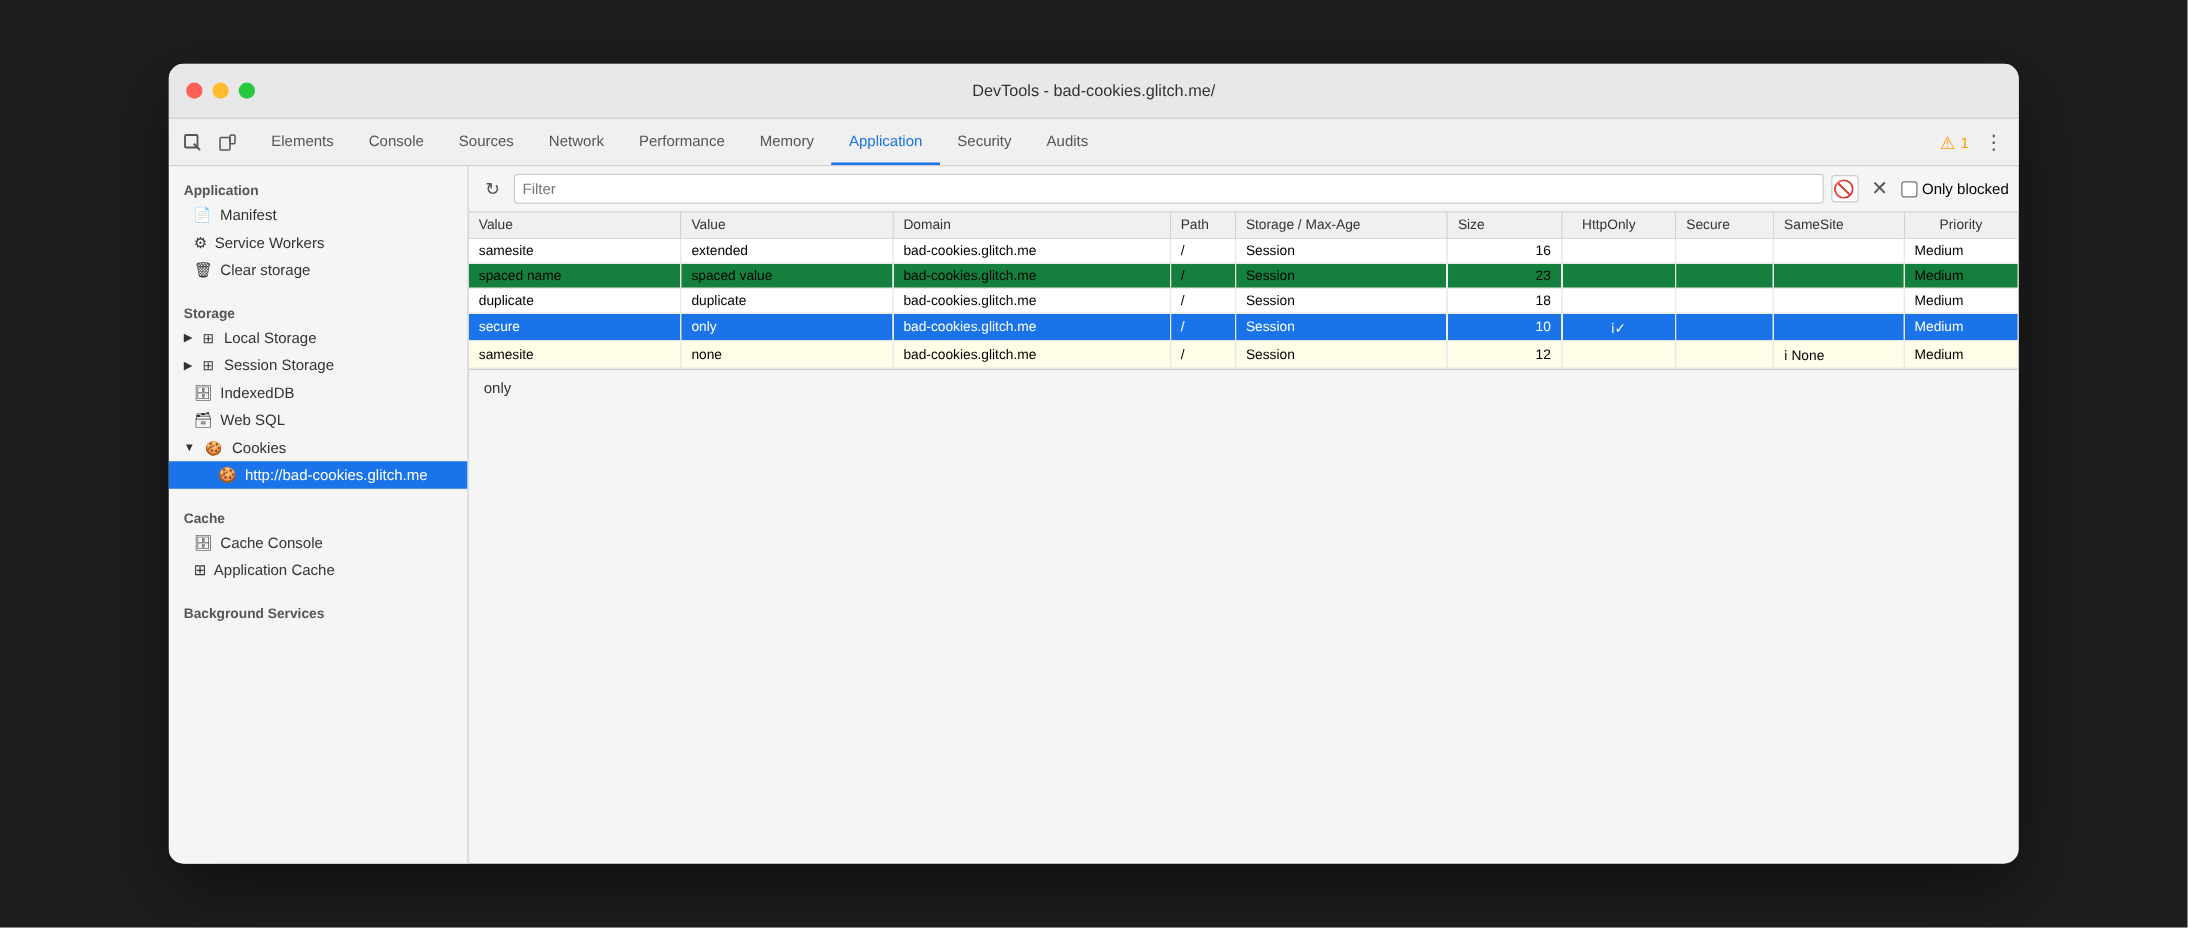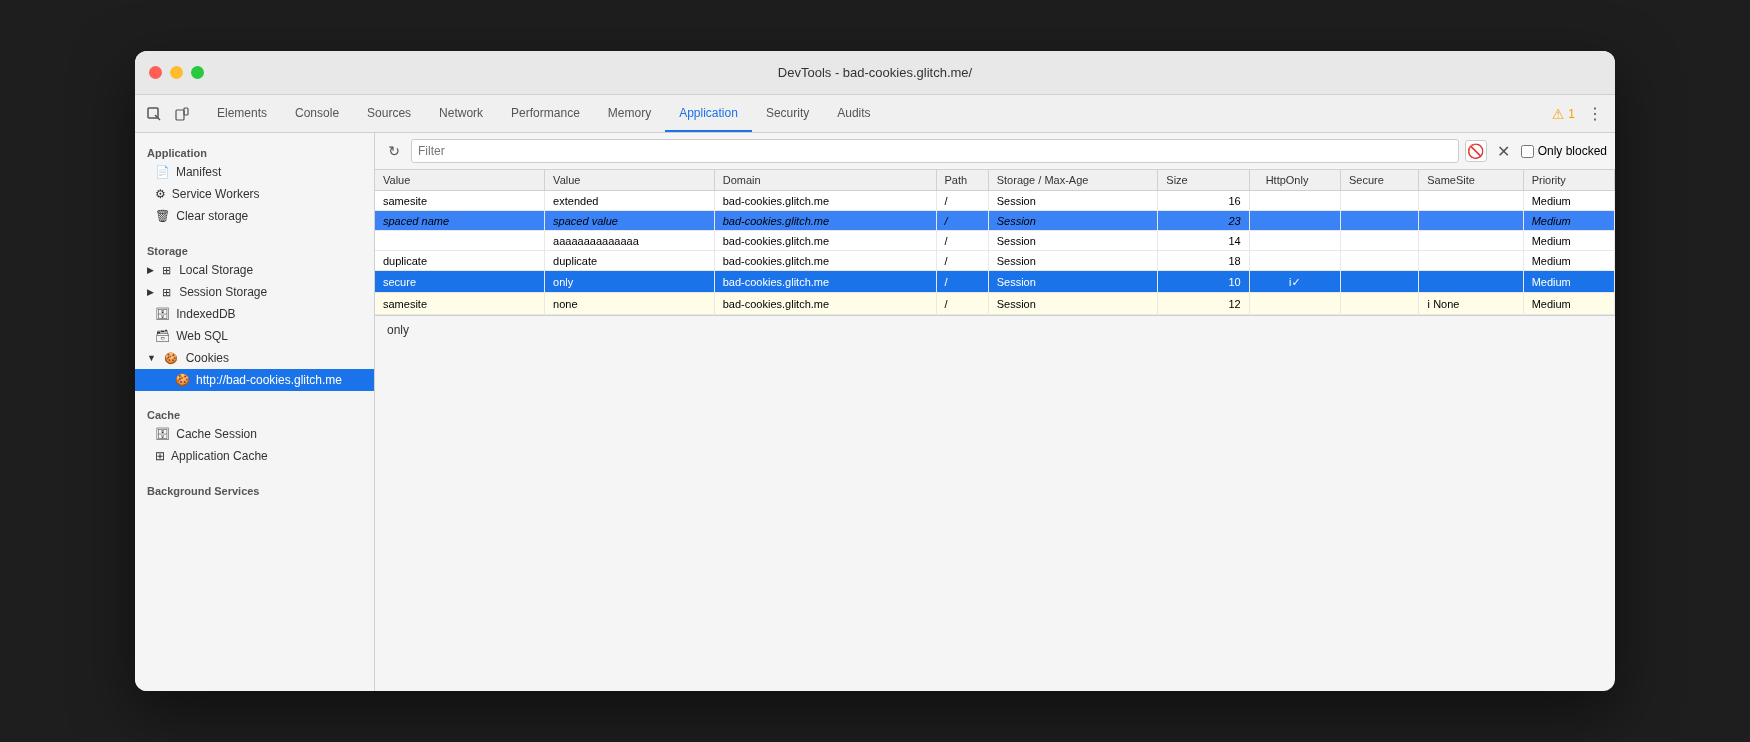--- a/index.html
+++ b/index.html
@@ -232,21 +232,21 @@
       padding: 3px 8px;
       white-space: nowrap;
       overflow: hidden;
       text-overflow: ellipsis;
       max-width: 180px;
       height: 20px;
     }
     .cookies-table tr.row-blue td { background: #1a73e8; color: white; }
     .cookies-table tr.row-yellow td { background: #fffde7; }
     .cookies-table tr.row-white td { background: white; }
-    .cookies-table tr.row-alt td { background: #3b82f6; font-style: italic; }
+    .cookies-table tr.row-alt td { background: #15803d; }
     .size-cell { text-align: right; }
     .check-cell { text-align: center; }
     
     .bottom-preview {
       border-top: 1px solid #d0d0d0;
       padding: 6px 12px;
       background: #f5f5f5;
       font-size: 12px;
       color: #333;
       height: 28px;
@@ -359,21 +359,21 @@
       </div>
       <div class="sidebar-item selected-active" style="padding-left:40px;">
         <span class="icon">🍪</span>
         <span>http://bad-cookies.glitch.me</span>
       </div>
 
       <div class="sidebar-divider"></div>
       <div class="sidebar-section-label">Cache</div>
       <div class="sidebar-item">
         <span class="icon">🗄</span>
-        <span>Cache Session</span>
+        <span>Cache Console</span>
       </div>
       <div class="sidebar-item">
         <span class="icon">⊞</span>
         <span>Application Cache</span>
       </div>
 
       <div class="sidebar-divider"></div>
       <div class="sidebar-section-label">Background Services</div>
     </div>
 
@@ -399,21 +399,21 @@
               <tr>
                 <th style="width:130px;">Value</th>
                 <th style="width:130px;">Value</th>
                 <th style="width:170px;">Domain</th>
                 <th style="width:40px;">Path</th>
                 <th style="width:130px;">Storage / Max-Age</th>
                 <th style="width:70px;">Size</th>
                 <th style="width:70px;padding-left:16px;">HttpOnly</th>
                 <th style="width:60px;">Secure</th>
                 <th style="width:80px;">SameSite</th>
-                <th style="width:70px;">Priority</th>
+                <th style="width:70px;text-align:center;">Priority</th>
               </tr>
             </thead>
             <tbody id="cookies-tbody">
             <tr class="row-white">
                   <td>samesite</td>
                   <td>extended</td>
                   <td>bad-cookies.glitch.me</td>
                   <td>/</td>
                   <td>Session</td>
                   <td class="size-cell">16</td>
@@ -422,32 +422,20 @@
                   <td></td>
                   <td>Medium</td>
                 </tr>
                 <tr class="row-alt">
                   <td>spaced name</td>
                   <td>spaced value</td>
                   <td>bad-cookies.glitch.me</td>
                   <td>/</td>
                   <td>Session</td>
                   <td class="size-cell">23</td>
-                  <td class="check-cell"></td>
-                  <td class="check-cell"></td>
-                  <td></td>
-                  <td>Medium</td>
-                </tr>
-                <tr class="row-white">
-                  <td></td>
-                  <td>aaaaaaaaaaaaaa</td>
-                  <td>bad-cookies.glitch.me</td>
-                  <td>/</td>
-                  <td>Session</td>
-                  <td class="size-cell">14</td>
                   <td class="check-cell"></td>
                   <td class="check-cell"></td>
                   <td></td>
                   <td>Medium</td>
                 </tr>
                 <tr class="row-white">
                   <td>duplicate</td>
                   <td>duplicate</td>
                   <td>bad-cookies.glitch.me</td>
                   <td>/</td>

